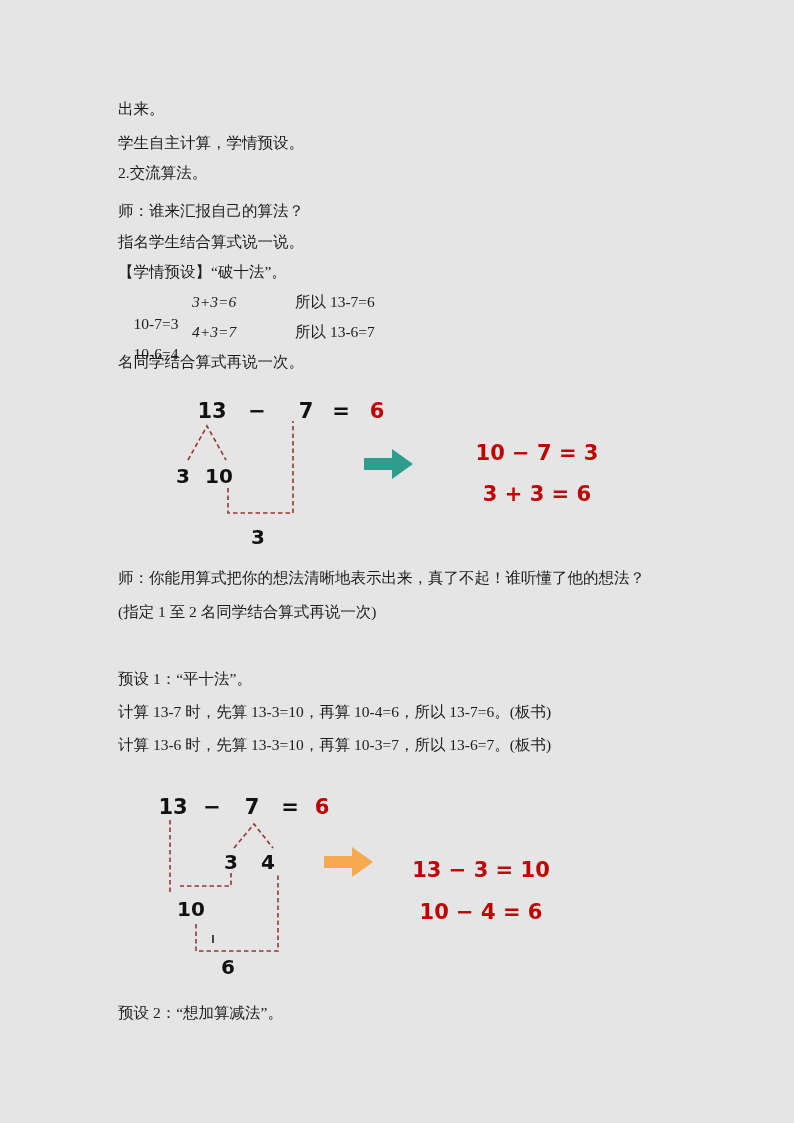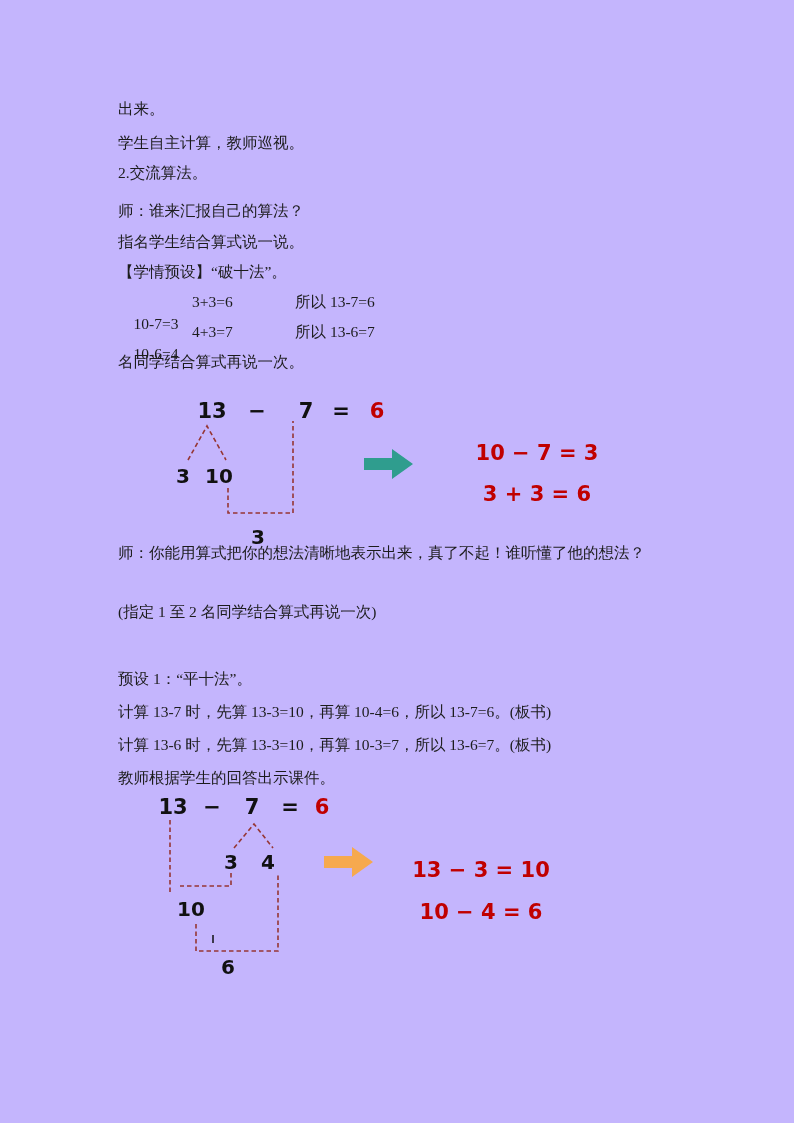--- a/index.html
+++ b/index.html
@@ -1,39 +1,39 @@
 <!DOCTYPE html>
 <html style="--accent-red: #c00000; --dash-red: #963634; --teal-arrow: #2f9d8e; --orange-arrow: #f6a94e;"><head>
 <meta charset="utf-8">
 <style>
   html,body{margin:0;padding:0;background:#ffffff;}
   .page{
-    position:relative;width:794px;height:1123px;background:#c4b5fd;
+    position:relative;width:794px;height:1123px;background:#e5e5e5;
     font-family:"Liberation Serif","DejaVu Serif",serif;
     color:#1c1c1c;overflow:hidden;
   }
   .line{position:absolute;left:118px;font-size:15.5px;line-height:22px;white-space:pre;}
   .calc{width:560px;}
-  .calc .c2{position:absolute;left:74px;top:0;}
+  .calc .c2{position:absolute;left:74px;top:0;font-style:italic;}
   .calc .c3{position:absolute;left:177px;top:0;}
   svg{position:absolute;overflow:visible;}
   .dash{fill:none;stroke:var(--dash-red,#963634);stroke-width:1.6;stroke-dasharray:4.5 3;}
   .tick{fill:none;stroke:#111;stroke-width:1.5;}
   .eqt{font-family:"DejaVu Sans",sans-serif;font-weight:bold;font-size:21px;fill:#111;}
   .dec{font-family:"DejaVu Sans",sans-serif;font-weight:bold;font-size:20px;fill:#111;}
   .redeq{font-family:"DejaVu Sans",sans-serif;font-weight:bold;font-size:21px;fill:var(--accent-red,#c00000);}
   .result{fill:var(--accent-red,#c00000);}
 </style>
 </head>
 <body>
 
 <div class="page">
 
   <div class="line" style="top:98px">出来。</div>
-  <div class="line" style="top:132px">学生自主计算，教师巡视。</div>
+  <div class="line" style="top:132px">学生自主计算，学情预设。</div>
   <div class="line" style="top:162px">2.交流算法。</div>
   <div class="line" style="top:200px">师：谁来汇报自己的算法？</div>
   <div class="line" style="top:231px">指名学生结合算式说一说。</div>
   <div class="line" style="top:261px">【学情预设】“破十法”。</div>
 
   <div class="line calc" style="top:291px">
     <span>10-7=3</span>
     <span class="c2">3+3=6</span>
     <span class="c3">所以 13-7=6</span>
   </div>
@@ -58,26 +58,25 @@
 
     <path class="dash" d="M88 100 L88 125 L153 125 L153 33"></path>
     <text class="dec" x="118" y="156" text-anchor="middle">3</text>
 
     <polygon points="224,70 252,70 252,61 273,76 252,91 252,82 224,82" fill="#2f9d8e"></polygon>
 
     <text class="redeq" x="397" y="72" text-anchor="middle">10 − 7 = 3</text>
     <text class="redeq" x="397" y="113" text-anchor="middle">3 + 3 = 6</text>
   </svg>
 
-  <div class="line" style="top:542px">师：你能用算式把你的想法清晰地表示出来，真了不起！谁听懂了他的想法？</div>
+  <div class="line" style="top:567px">师：你能用算式把你的想法清晰地表示出来，真了不起！谁听懂了他的想法？</div>
   <div class="line" style="top:601px">(指定 1 至 2 名同学结合算式再说一次)</div>
   <div class="line" style="top:668px">预设 1：“平十法”。</div>
   <div class="line" style="top:701px">计算 13-7 时，先算 13-3=10，再算 10-4=6，所以 13-7=6。(板书)</div>
   <div class="line" style="top:734px">计算 13-6 时，先算 13-3=10，再算 10-3=7，所以 13-6=7。(板书)</div>
-  <div class="line" style="top:767px">教师根据学生的回答出示课件。</div>
 
   <svg style="left:140px;top:785px" width="520" height="210" viewBox="0 0 520 210">
     <text class="eqt" x="33" y="29" text-anchor="middle">13</text>
     <text class="eqt" x="72" y="29" text-anchor="middle">−</text>
     <text class="eqt" x="112" y="29" text-anchor="middle">7</text>
     <text class="eqt" x="150" y="29" text-anchor="middle">=</text>
     <text class="eqt result" x="182" y="29" text-anchor="middle">6</text>
 
     <path class="dash" d="M94 63 L114 39 L133 63"></path>
     <text class="dec" x="91" y="84" text-anchor="middle">3</text>
@@ -90,14 +89,15 @@
     <path class="dash" d="M56 139 L56 166 L138 166 L138 89"></path>
     <path class="tick" d="M73 150 L73 158"></path>
     <text class="dec" x="88" y="189" text-anchor="middle">6</text>
 
     <polygon points="184,71 212,71 212,62 233,77 212,92 212,83 184,83" fill="#f6a94e"></polygon>
 
     <text class="redeq" x="341" y="92" text-anchor="middle">13 − 3 = 10</text>
     <text class="redeq" x="341" y="134" text-anchor="middle">10 − 4 = 6</text>
   </svg>
 
+  <div class="line" style="top:1002px">预设 2：“想加算减法”。</div>
 
 </div>
 
 </body></html>

